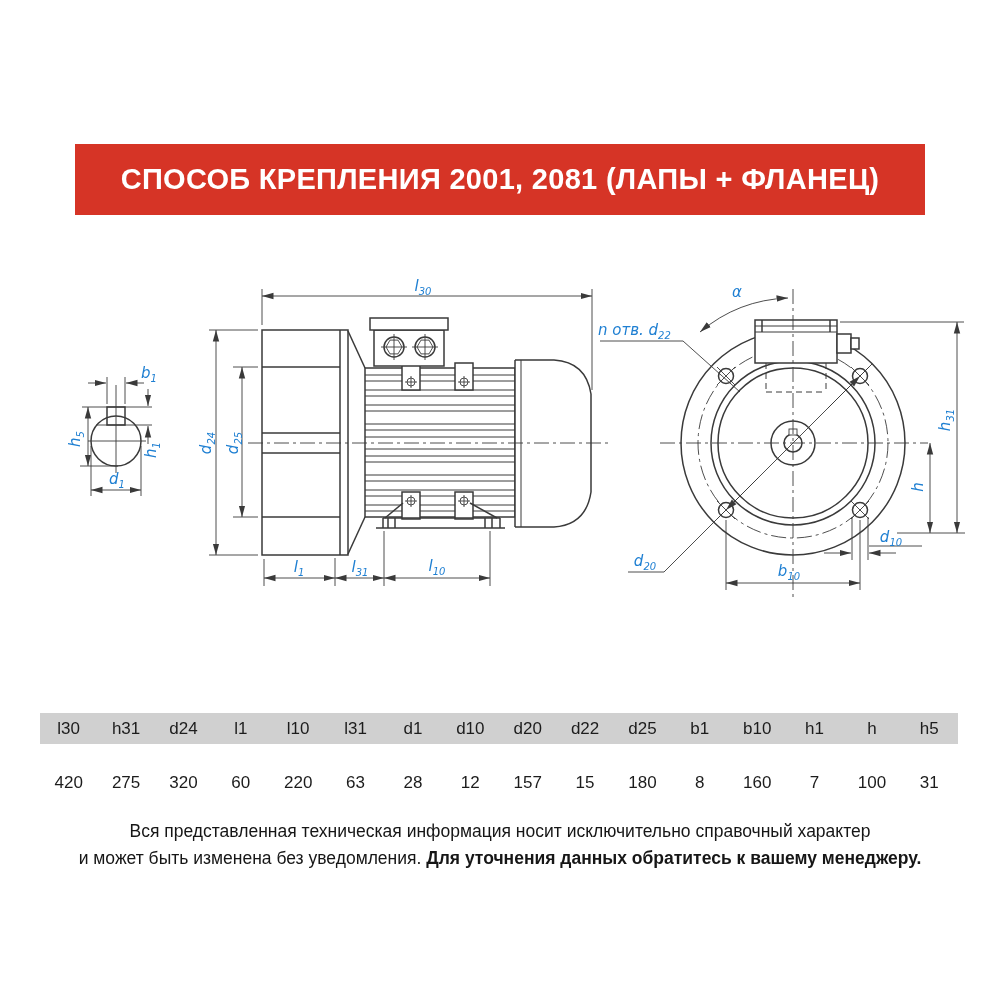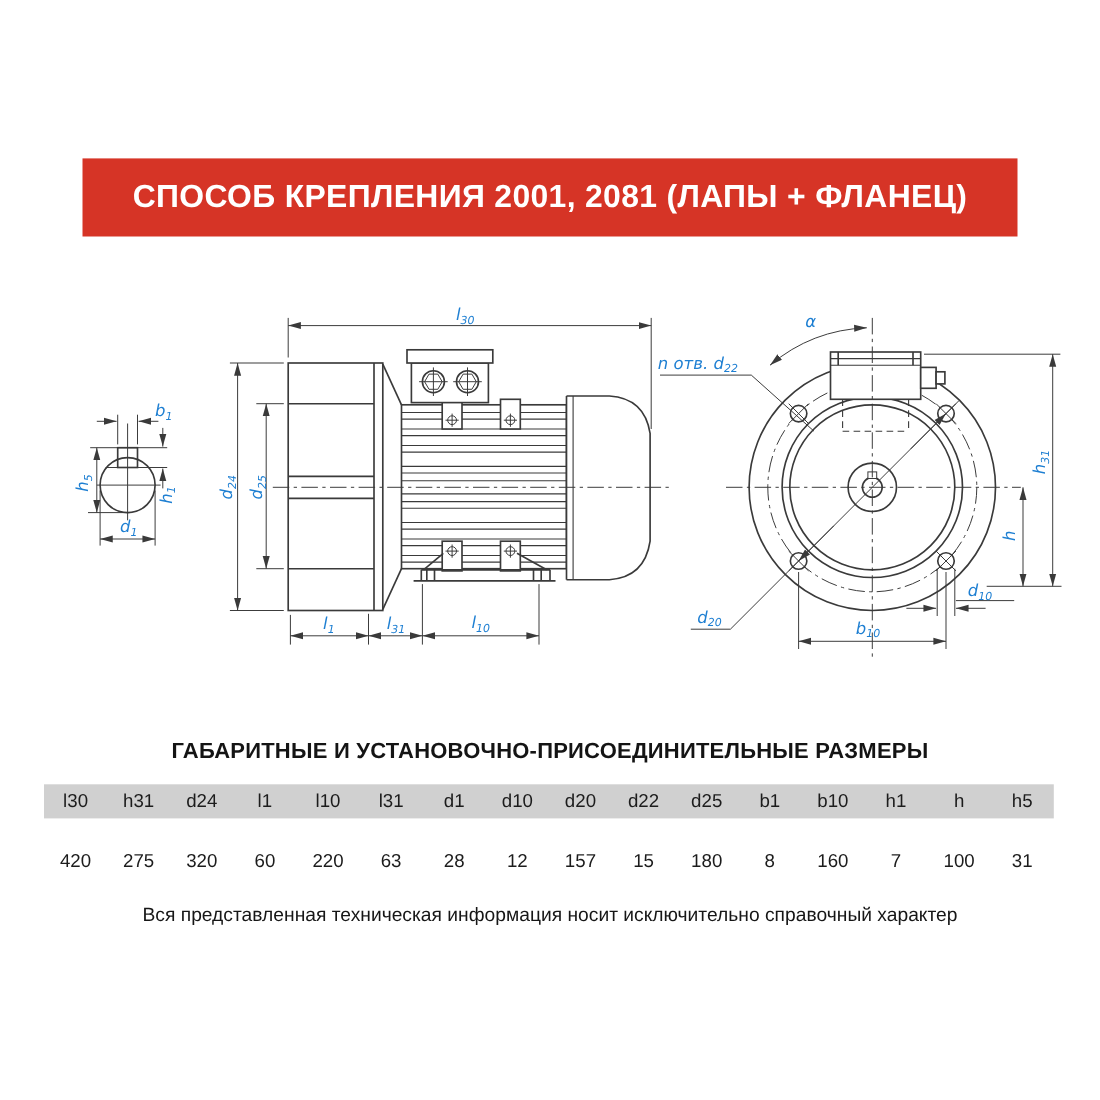--- a/index.html
+++ b/index.html
@@ -290,21 +290,20 @@
       <g>
         <line x1="664" y1="572" x2="872" y2="364" class="thin"></line>
         <line x1="758" y1="478" x2="726" y2="510" class="thin arrE"></line>
         <line x1="828" y1="408" x2="860" y2="376" class="thin arrE"></line>
         <line x1="628" y1="572" x2="664" y2="572" class="thin"></line>
         <text class="dlbl" text-anchor="middle" x="645" y="566"><tspan>d</tspan><tspan class="dsub" dy="3.5">20</tspan></text>
       </g>
     </g>
   </svg>
 
-  <div class="heading">ГАБАРИТНЫЕ И УСТАНОВОЧНО-ПРИСОЕДИНИТЕЛЬНЫЕ РАЗМЕРЫ</div>
 
   <div class="dim-table">
     <div class="row head">
       <div class="cell">l30</div>
       <div class="cell">h31</div>
       <div class="cell">d24</div>
       <div class="cell">l1</div>
       <div class="cell">l10</div>
       <div class="cell">l31</div>
       <div class="cell">d1</div>
@@ -333,15 +332,16 @@
       <div class="cell">8</div>
       <div class="cell">160</div>
       <div class="cell">7</div>
       <div class="cell">100</div>
       <div class="cell">31</div>
     </div>
   </div>
 
   <div class="footer">
     <div>Вся представленная техническая информация носит исключительно справочный характер</div>
+    <div><span>и может быть изменена без уведомления.</span> <b>Для уточнения данных обратитесь к вашему менеджеру.</b></div>
   </div>
 
 </div>
 
 </body></html>

